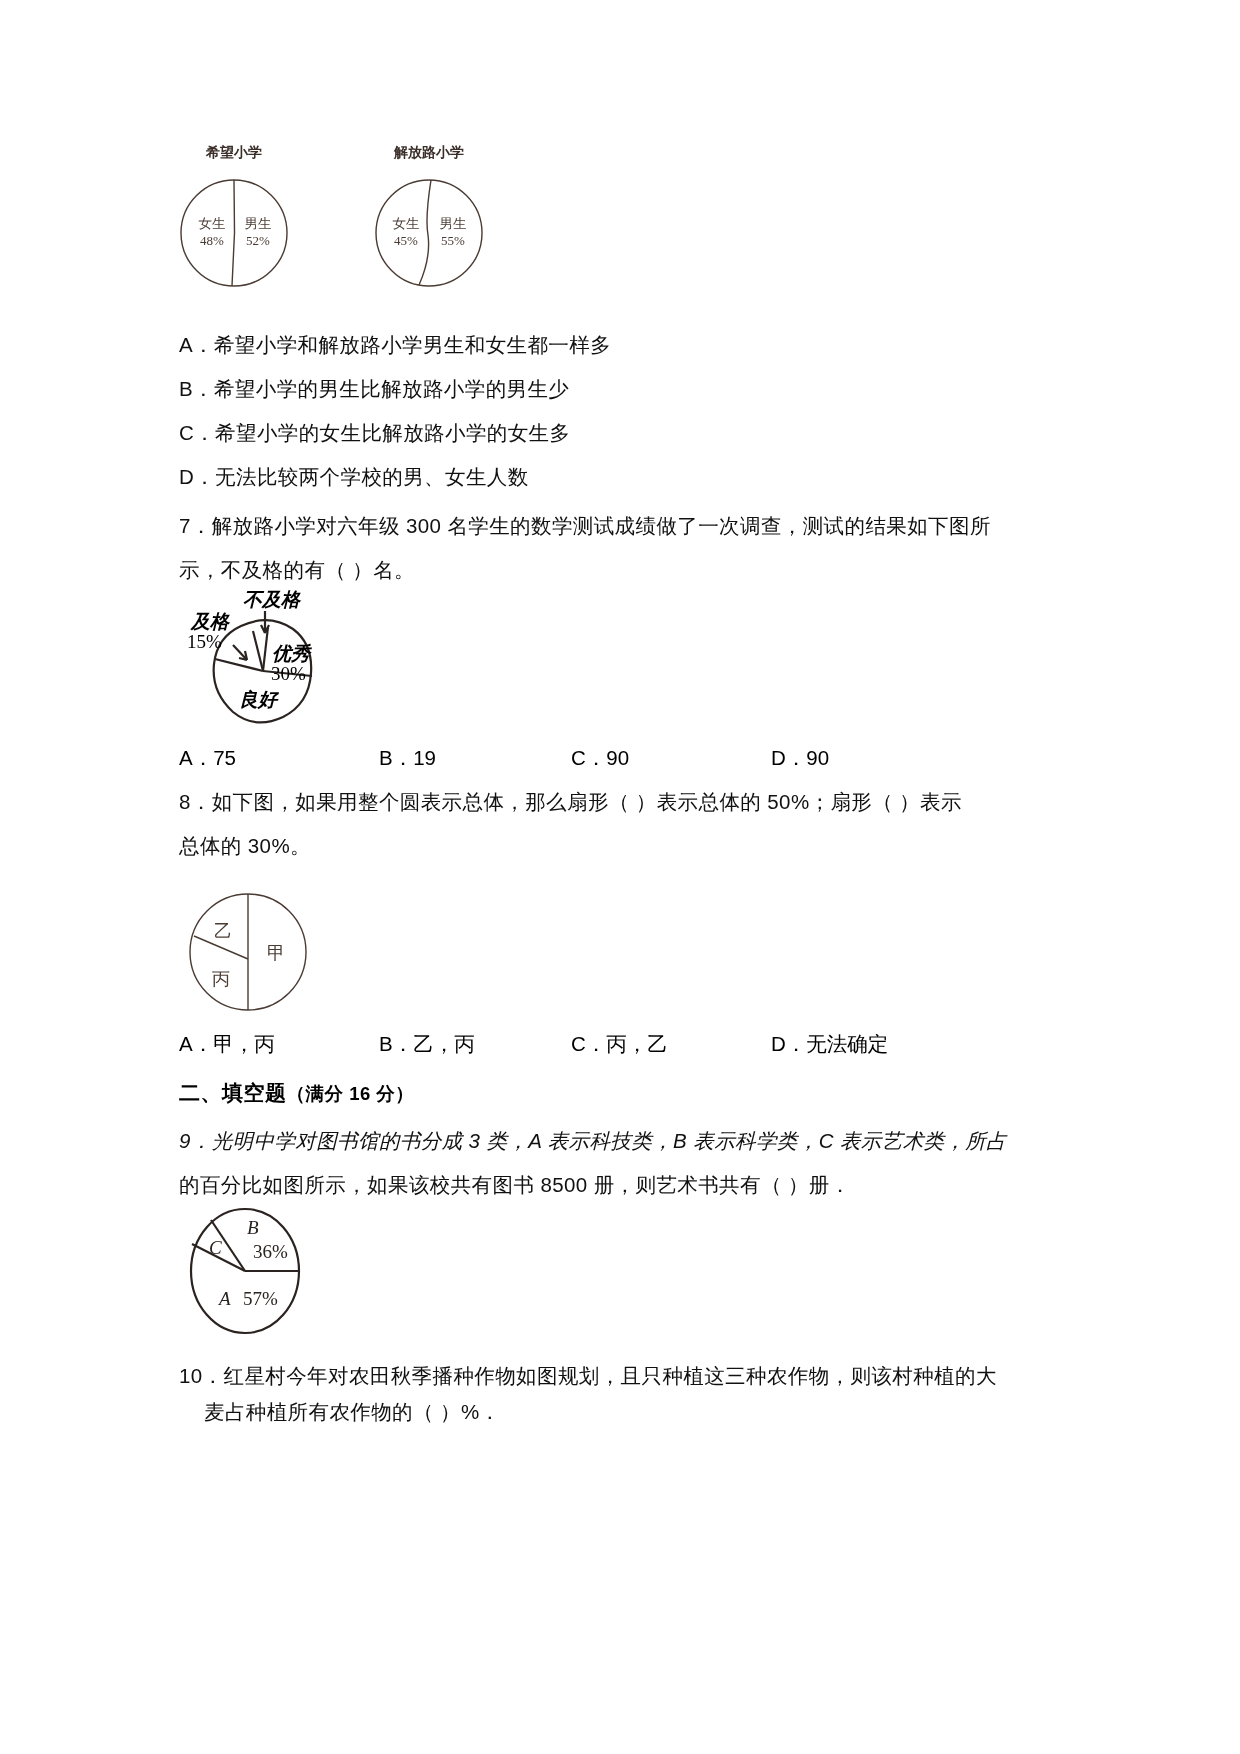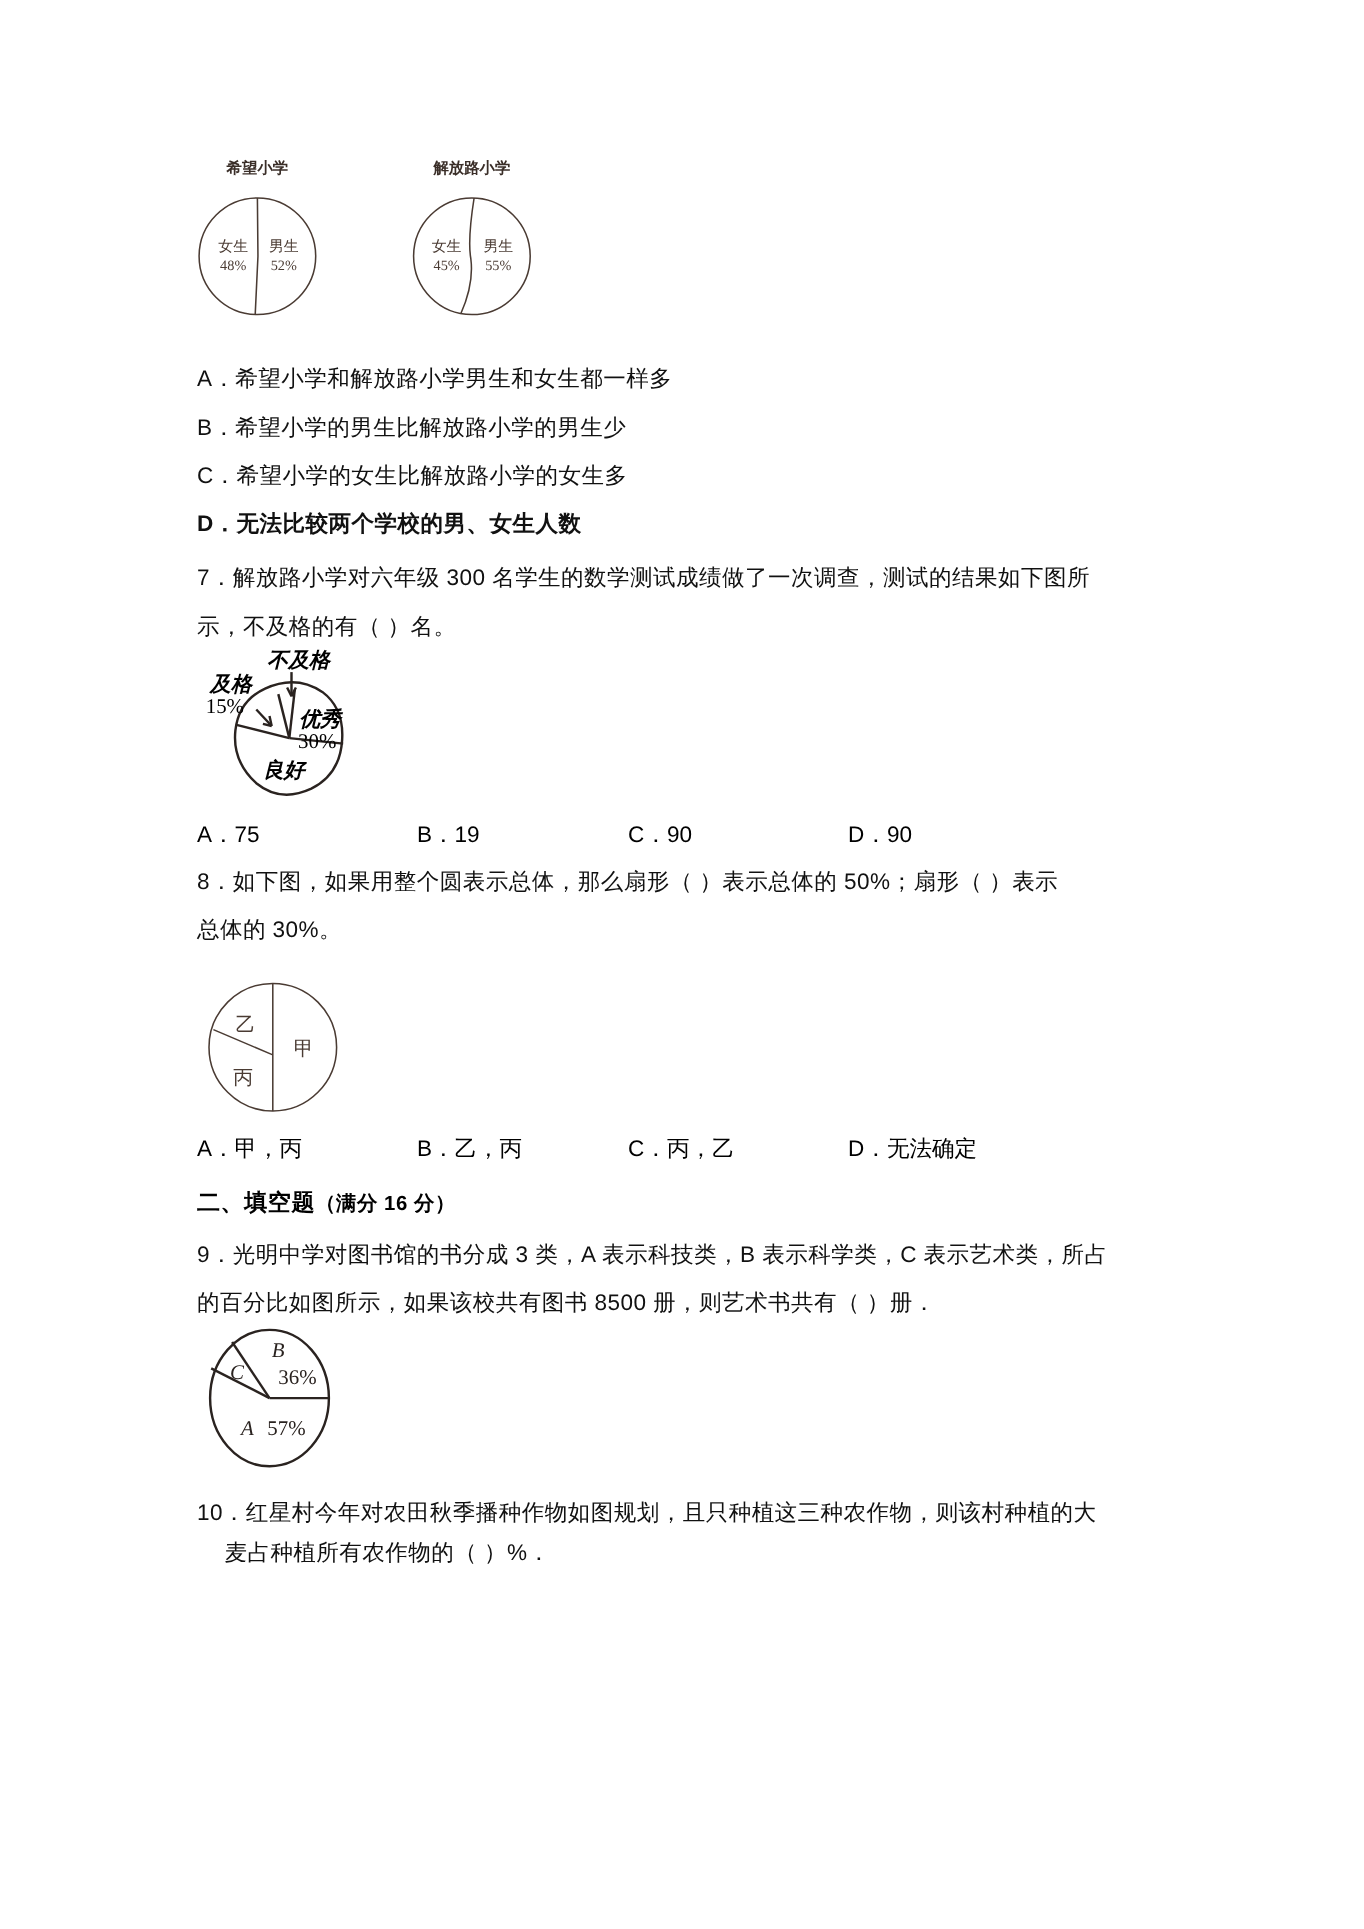--- a/index.html
+++ b/index.html
@@ -149,21 +149,21 @@
       <text class="lbl-pct-brown" x="225" y="107" text-anchor="middle">45%</text>
       <text class="lbl-cn-brown" x="272" y="90" text-anchor="middle">男生</text>
       <text class="lbl-pct-brown" x="272" y="107" text-anchor="middle">55%</text>
     </svg>
   </div>
 
   <div class="content" style="top:0;">
     <div class="q-line" style="position:absolute; top:331px; left:0;">A．希望小学和解放路小学男生和女生都一样多</div>
     <div class="q-line" style="position:absolute; top:375px; left:0;">B．希望小学的男生比解放路小学的男生少</div>
     <div class="q-line" style="position:absolute; top:419px; left:0;">C．希望小学的女生比解放路小学的女生多</div>
-    <div class="q-line" style="position:absolute; top:463px; left:0;font-weight:bold;">D．无法比较两个学校的男、女生人数</div>
+    <div class="q-line" style="position:absolute; top:463px; left:0;">D．无法比较两个学校的男、女生人数</div>
   </div>
 
   <div class="content" style="top:0;">
     <div class="q-line" style="position:absolute; top:512px; left:0;">7．解放路小学对六年级 300 名学生的数学测试成绩做了一次调查，测试的结果如下图所</div>
     <div class="q-line" style="position:absolute; top:556px; left:0;">示，不及格的有（    ）名。</div>
   </div>
 
   <div class="fig" style="left:172px; top:588px; width:180px; height:148px;">
     <svg width="180" height="148" viewBox="0 0 180 148">
 
@@ -229,21 +229,21 @@
     </div>
   </div>
 
   <div class="content" style="top:0;">
     <div class="section-head" style="position:absolute; top:1079px; left:0; white-space:nowrap;">
       <span>二、填空题</span><span class="sub">（满分 16 分）</span>
     </div>
   </div>
 
   <div class="content" style="top:0;">
-    <div class="q-line" style="position:absolute; top:1127px; left:0;">9．光明中学对图书馆的书分成 3 类，A 表示科技类，B 表示科学类，C 表示艺术类，所占</div>
+    <div class="q-line" style="position:absolute; top:1127px; left:0;font-style:italic;">9．光明中学对图书馆的书分成 3 类，A 表示科技类，B 表示科学类，C 表示艺术类，所占</div>
     <div class="q-line" style="position:absolute; top:1171px; left:0;">的百分比如图所示，如果该校共有图书 8500 册，则艺术书共有（    ）册．</div>
   </div>
 
   <div class="fig" style="left:172px; top:1206px; width:180px; height:130px;">
     <svg width="180" height="130" viewBox="0 0 180 130">
 
       <ellipse class="pie-ink-b" cx="62" cy="65" rx="54" ry="62"></ellipse>
 
       <path class="pie-ink-b" d="M62 65 L116 65"></path>
 

